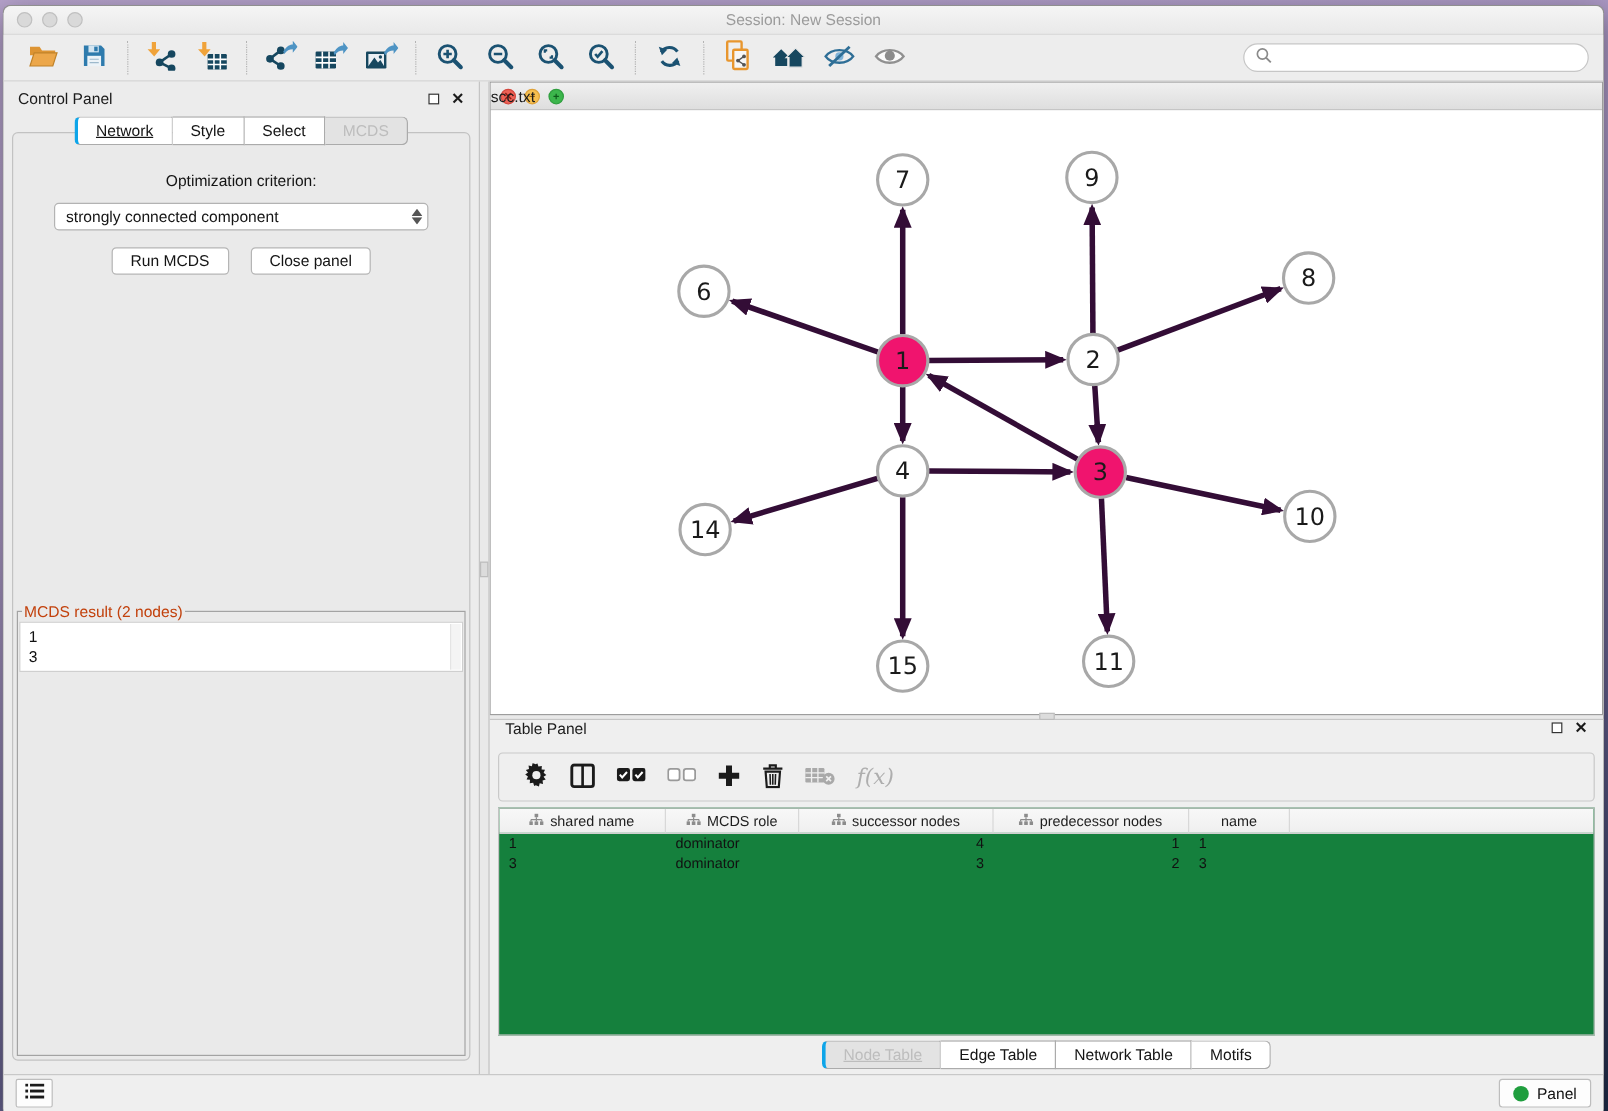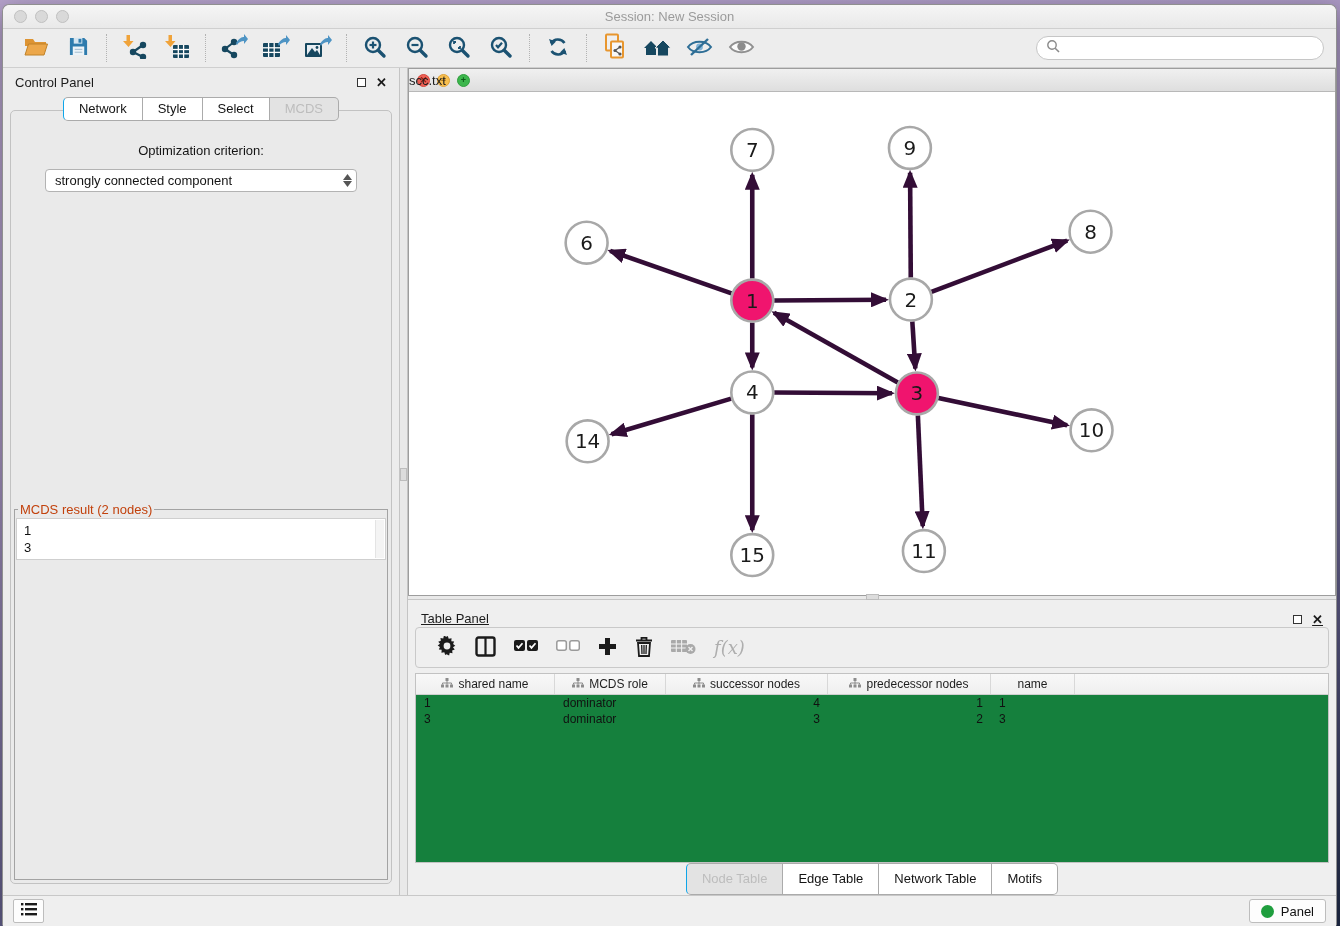--- a/index.html
+++ b/index.html
@@ -37,21 +37,21 @@
   
   .main { flex:1; display:flex; min-height:0; }
   
   .control-panel { width:396px; flex:0 0 396px; display:flex; flex-direction:column; background:#ececec; }
   .panel-header { height:28px; display:flex; align-items:center; padding:0 12px; font-size:13px; color:#1c1c1c; }
   .win-btns { margin-left:auto; display:flex; gap:10px; align-items:center; }
   .float-btn { width:9px; height:9px; border:1.5px solid #333; background:#fff; display:inline-block; }
   .close-btn { font-size:13px; font-weight:bold; color:#1a1a1a; line-height:1; }
   .cp-tabs { display:flex; justify-content:center; position:relative; z-index:2; margin-top:1px; }
   .tab { font-size:13px; padding:3px 15px 4px; background:#fff; border:1px solid #ababab; border-left:none; color:#141414; cursor:default; }
-  .tab:first-child { border-left:1px solid #0ea5e9; border-radius:5px 0 0 5px; }
+  .tab:first-child { border-left:3px solid #0ea5e9; border-radius:5px 0 0 5px;text-decoration:underline; }
   .tab:last-child { border-radius:0 5px 5px 0; }
   .tab.active { background:#e3e3e3; color:#bdbdbd; }
   .cp-body { flex:1; margin:-11px 7px 11px 7px; padding-top:32px; border:1px solid #c2c2c2; border-radius:5px;
     background:#eaeaea; display:flex; flex-direction:column; align-items:center; position:relative; z-index:1; min-height:0; }
   .opt-label { font-size:13px; color:#141414; margin-bottom:11px; }
   .opt-select { width:312px; height:23px; background:#fff; border:1px solid #b3b3b3; border-radius:4px;
     display:flex; align-items:center; padding:0 4px 0 9px; font-size:13px; color:#141414; }
   .stepper { margin-left:auto; display:flex; flex-direction:column; align-items:center; gap:1px; }
   .btn-row { display:flex; gap:18px; margin-top:14px; }
   .aq-btn { background:#fff; border:1px solid #b5b5b5; border-radius:4px; font-size:13px; color:#141414;
@@ -77,32 +77,32 @@
   .nw-light.red { background:#ee6156; border:1px solid #d4473d; color:#8c1d12; }
   .nw-light.yellow { background:#f7bf4f; border:1px solid #dfa238; color:#96600d; }
   .nw-light.green { background:#3cb64c; border:1px solid #2f9e3e; color:#0d5c1a; }
   .nw-titlebar .nw-title { position:absolute; left:0; right:16px; text-align:left; color:#1c1c1c; font-size:13px; }
   .nw-canvas { flex:1; background:#fff; position:relative; min-height:0; }
   .nw-canvas svg { position:absolute; inset:0; width:100%; height:100%; }
   .h-gap { height:3px; flex:0 0 3px; position:relative; }
   .h-grip { position:absolute; left:50%; top:-2px; width:13px; height:6px; margin-left:-6px; background:#dcdcdc; border:1px solid #bdbdbd; }
   
   .table-panel { flex:1; display:flex; flex-direction:column; background:#efefef; border-top:1px solid #c6c6c6; min-height:0; }
-  .tp-header { height:26px; flex:0 0 26px; display:flex; align-items:flex-end; padding:0 13px; font-size:13px; color:#1c1c1c;text-decoration:underline; }
+  .tp-header { height:26px; flex:0 0 26px; display:flex; align-items:flex-start; padding:0 13px; font-size:13px; color:#1c1c1c; }
   .tp-toolbar { height:41px; flex:0 0 41px; margin:1px 7px 0; border:1px solid #c9c9c9; border-radius:4px;
     display:flex; align-items:center; padding:0 12px; }
   .tp-btn { background:none; border:none; padding:0; margin:0 9px; display:flex; align-items:flex-end; justify-content:center; cursor:default; }
   .fx-label { font-family:"DejaVu Serif", serif; font-style:italic; color:#aeaeae; font-size:18px; }
   .tp-table { margin:5px 7px 0; flex:1; background:#15803d; border:1px solid #c2c2c2; min-height:0; overflow:hidden; }
   .thead { display:flex; background:linear-gradient(#f8f8f8,#efefef); border-bottom:1px solid #cfcfcf; height:21px; }
   .th { display:flex; align-items:center; justify-content:center; gap:5px; border-right:1px solid #d8d8d8;
     font-size:12px; color:#1e1e1e; flex:0 0 auto; }
   .trow { display:flex; height:16px; align-items:center; }
   .td { font-size:12px; color:#111; padding:0 8px; flex:0 0 auto; overflow:hidden; white-space:nowrap; }
-  .tp-tabs { height:32px; flex:0 0 32px; display:flex; justify-content:center; }
+  .tp-tabs { height:32px; flex:0 0 32px; display:flex; justify-content:center; align-items:center; }
   
   .statusbar { height:31px; flex:0 0 31px; background:#efefef; border-top:1px solid #c8c8c8;
     display:flex; align-items:center; padding:0 10px; }
   .sb-btn { width:31px; height:24px; background:#fdfdfd; border:1px solid #bdbdbd; border-radius:2px;
     display:flex; align-items:center; justify-content:center; cursor:default; }
   .memory-btn { margin-left:auto; height:24px; background:#fdfdfd; border:1px solid #bdbdbd; border-radius:3px;
     display:flex; align-items:center; gap:7px; padding:0 11px; font-size:13px; color:#111; font-family:inherit; cursor:default; }
   .green-dot { width:13px; height:13px; border-radius:50%; background:#1f9e3e; }
 </style>
 </head>
@@ -343,20 +343,24 @@
         <div class="opt-select">
           <span>strongly connected component</span>
           <span class="stepper">
             <svg width="9" height="6" viewBox="0 0 9 6">
                 <path d="M4.5 0 L9 6 H0 z" fill="#555"></path>
               </svg>
             <svg width="9" height="6" viewBox="0 0 9 6">
                 <path d="M4.5 6 L0 0 H9 z" fill="#555"></path>
               </svg>
           </span>
+        </div>
+        <div class="btn-row">
+          <button class="aq-btn">Run MCDS</button>
+          <button class="aq-btn">Close panel</button>
         </div>
         <fieldset class="mcds">
           <legend>MCDS result (2 nodes)</legend>
           <div class="result-area">
             <div class="result-text" id="result-text">1
 3</div>
             <div class="vtrack"></div>
           </div>
         </fieldset>
       </div>

